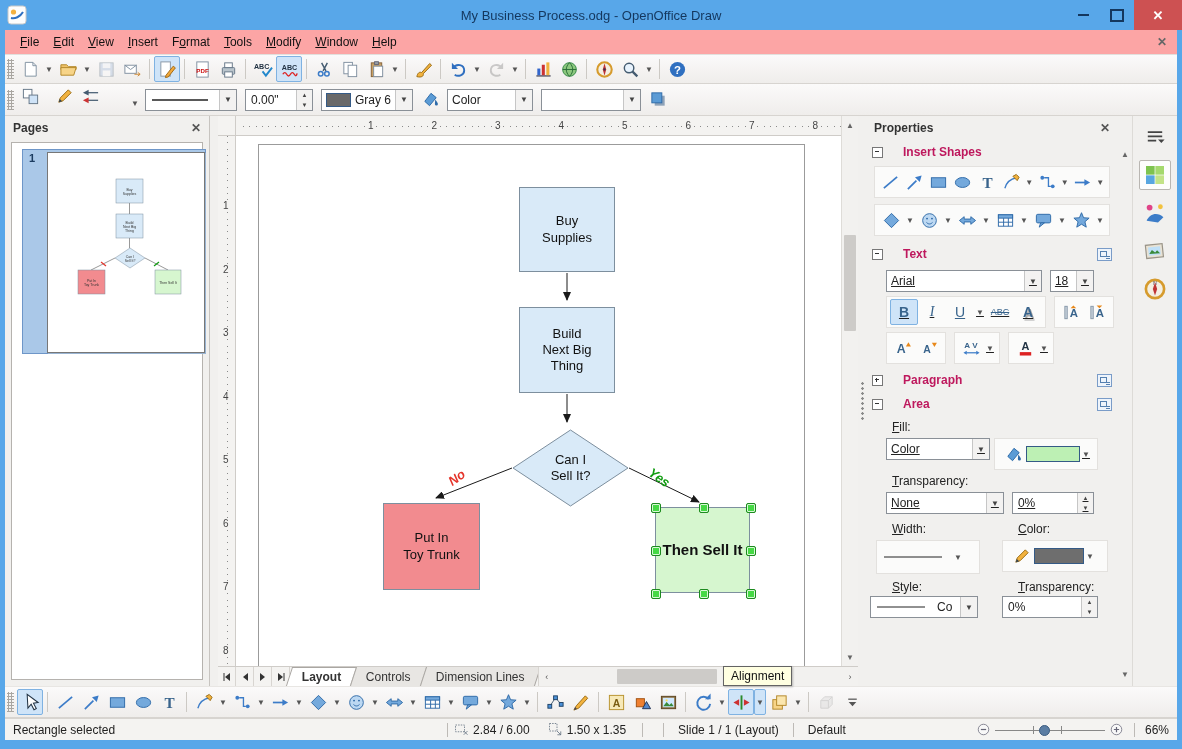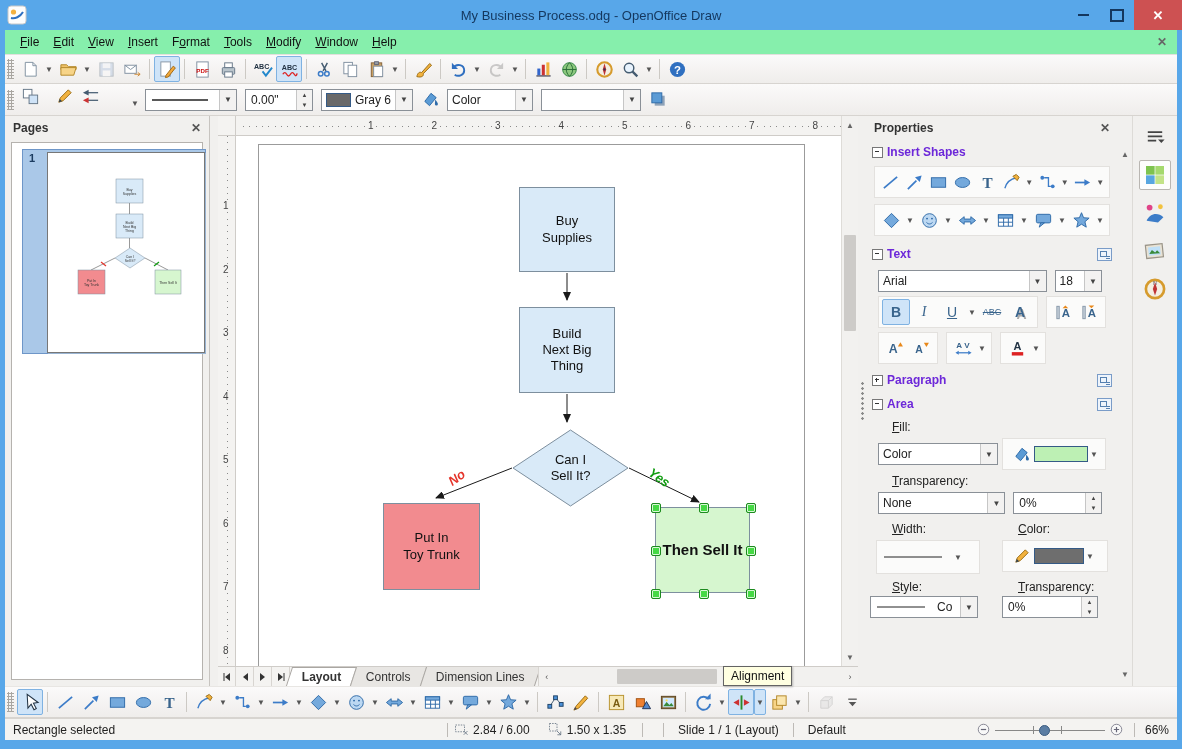--- a/index.html
+++ b/index.html
@@ -8,21 +8,21 @@
   #titlebar{position:absolute;left:0;top:0;width:1182px;height:30px;background:#58a7e9;display:flex;align-items:center;}
   #app-icon{width:20px;height:20px;margin-left:7px;}
   #title-text{position:absolute;left:0;right:0;text-align:center;color:#14375e;font-size:13px;pointer-events:none;}
   #win-controls{margin-left:auto;display:flex;height:100%;align-items:stretch;}
   .winbtn{width:34px;display:flex;align-items:center;justify-content:center;}
   .winbtn .bar{width:11px;height:2px;background:#14375e;}
   .winbtn .box{width:10px;height:9px;border:2px solid #14375e;}
   #btn-close{width:48px;background:#cd5152;}
   #btn-close .x{color:#fff;font-size:13px;font-weight:bold;}
   
-  #menubar{position:absolute;left:5px;top:30px;width:1172px;height:25px;background:#86efac;border-bottom:1px solid #e2e0dd;display:flex;align-items:center;padding-left:8px;box-sizing:border-box;}
+  #menubar{position:absolute;left:5px;top:30px;width:1172px;height:25px;background:#fca5a5;border-bottom:1px solid #e2e0dd;display:flex;align-items:center;padding-left:8px;box-sizing:border-box;}
   .menu-item{padding:3px 7px;color:#111;}
   .menu-item u{text-decoration:underline;}
   #menubar-close{margin-left:auto;margin-right:10px;color:#666;font-size:12px;font-weight:bold;}
   .toolbar{position:absolute;left:5px;width:1172px;background:linear-gradient(#fbfafa,#efedeb);border-bottom:1px solid #d7d4d0;display:flex;align-items:center;box-sizing:border-box;}
   #tb1{top:55px;height:29px;}
   #tb2{top:84px;height:32px;}
   #drawtb{top:686px;height:32px;border-top:1px solid #e8e6e3;}
   .grip{width:7px;height:20px;margin:0 3px 0 2px;background-image:radial-gradient(#a9a6a1 1px,transparent 1.2px);background-size:3px 3px;}
   .icon{display:inline-flex;align-items:center;justify-content:center;width:24px;height:24px;border:1px solid transparent;border-radius:2px;}
   .icon svg{width:19px;height:19px;}
@@ -77,29 +77,29 @@
   #hthumb{position:absolute;top:2px;height:15px;background:#cdcbc8;border-radius:1px;}
   .hsar{position:absolute;top:0;height:100%;width:16px;display:flex;align-items:center;justify-content:center;font-size:9px;color:#555;}
   
   #pages-split{position:absolute;left:210px;top:116px;width:8px;height:570px;background:#f1f0ee;}
   #side-split{position:absolute;left:858px;top:116px;width:8px;height:570px;background:#f1f0ee;display:flex;align-items:center;justify-content:center;}
   #side-split .dots{width:3px;height:40px;background-image:radial-gradient(#8a8a8a 1px,transparent 1.2px);background-size:3px 5px;}
   
   #props{position:absolute;left:866px;top:116px;width:266px;height:570px;background:#f1f0ee;box-sizing:border-box;overflow:hidden;padding-right:14px;}
   #props-scrollbar{position:absolute;right:1px;top:30px;bottom:4px;width:12px;background:#f1f0ee;}
   #props-scrollbar .scroll-arrow{width:12px;}
-  .sect-h{display:flex;align-items:center;height:24px;padding:0 6px;font-weight:bold;color:#6d28d9;gap:4px;}
+  .sect-h{display:flex;align-items:center;height:24px;padding:0 6px;font-weight:bold;color:#be185d;gap:20px;}
   .coll{width:9px;height:9px;border:1px solid #777;background:#fff;position:relative;flex:none;}
   .coll:before{content:"";position:absolute;left:1.5px;top:3.5px;width:4px;height:1px;background:#333;}
   .coll.plus:after{content:"";position:absolute;left:3px;top:2px;width:1px;height:4px;background:#333;}
   .dlg{margin-left:auto;width:13px;height:11px;border:1px solid #7a9cc8;background:#eef4fb;position:relative;}
   .dlg:before{content:"";position:absolute;left:2px;top:2px;width:5px;height:4px;border:1px solid #5580b0;}
   .dlg:after{content:"";position:absolute;right:1px;bottom:1px;width:4px;height:1px;background:#5580b0;box-shadow:0 -2px 0 #5580b0;}
   .shape-row{margin:2px 8px 6px;background:#fbfbfa;border:1px solid #e3e1de;display:flex;align-items:center;padding:2px 3px;}
-  .srow{display:flex;align-items:center;margin:4px 12px;}
+  .srow{display:flex;margin:4px 20px;text-decoration:underline;}
   .group{background:#fbfbfa;border:1px solid #e3e1de;display:flex;align-items:center;padding:2px 3px;margin-right:8px;}
   .fmtbtn{width:26px;height:24px;display:flex;align-items:center;justify-content:center;font-size:14px;color:#39648c;border:1px solid transparent;border-radius:2px;}
   .fmtbtn.active{background:#cfe4f8;border:1px solid #7fb2e2;}
   .sb-label{margin:4px 26px 2px;color:#222;}
   .u1::first-letter{text-decoration:underline;}
   .two-col{display:flex;}
   .two-col>div{width:50%;}
   
   #tabstrip{position:absolute;left:1132px;top:116px;width:45px;height:570px;background:#f1f0ee;border-left:1px solid #dddbd7;display:flex;flex-direction:column;align-items:center;padding-top:6px;box-sizing:border-box;gap:8px;}
   #tabstrip .icon{width:30px;height:28px;}

